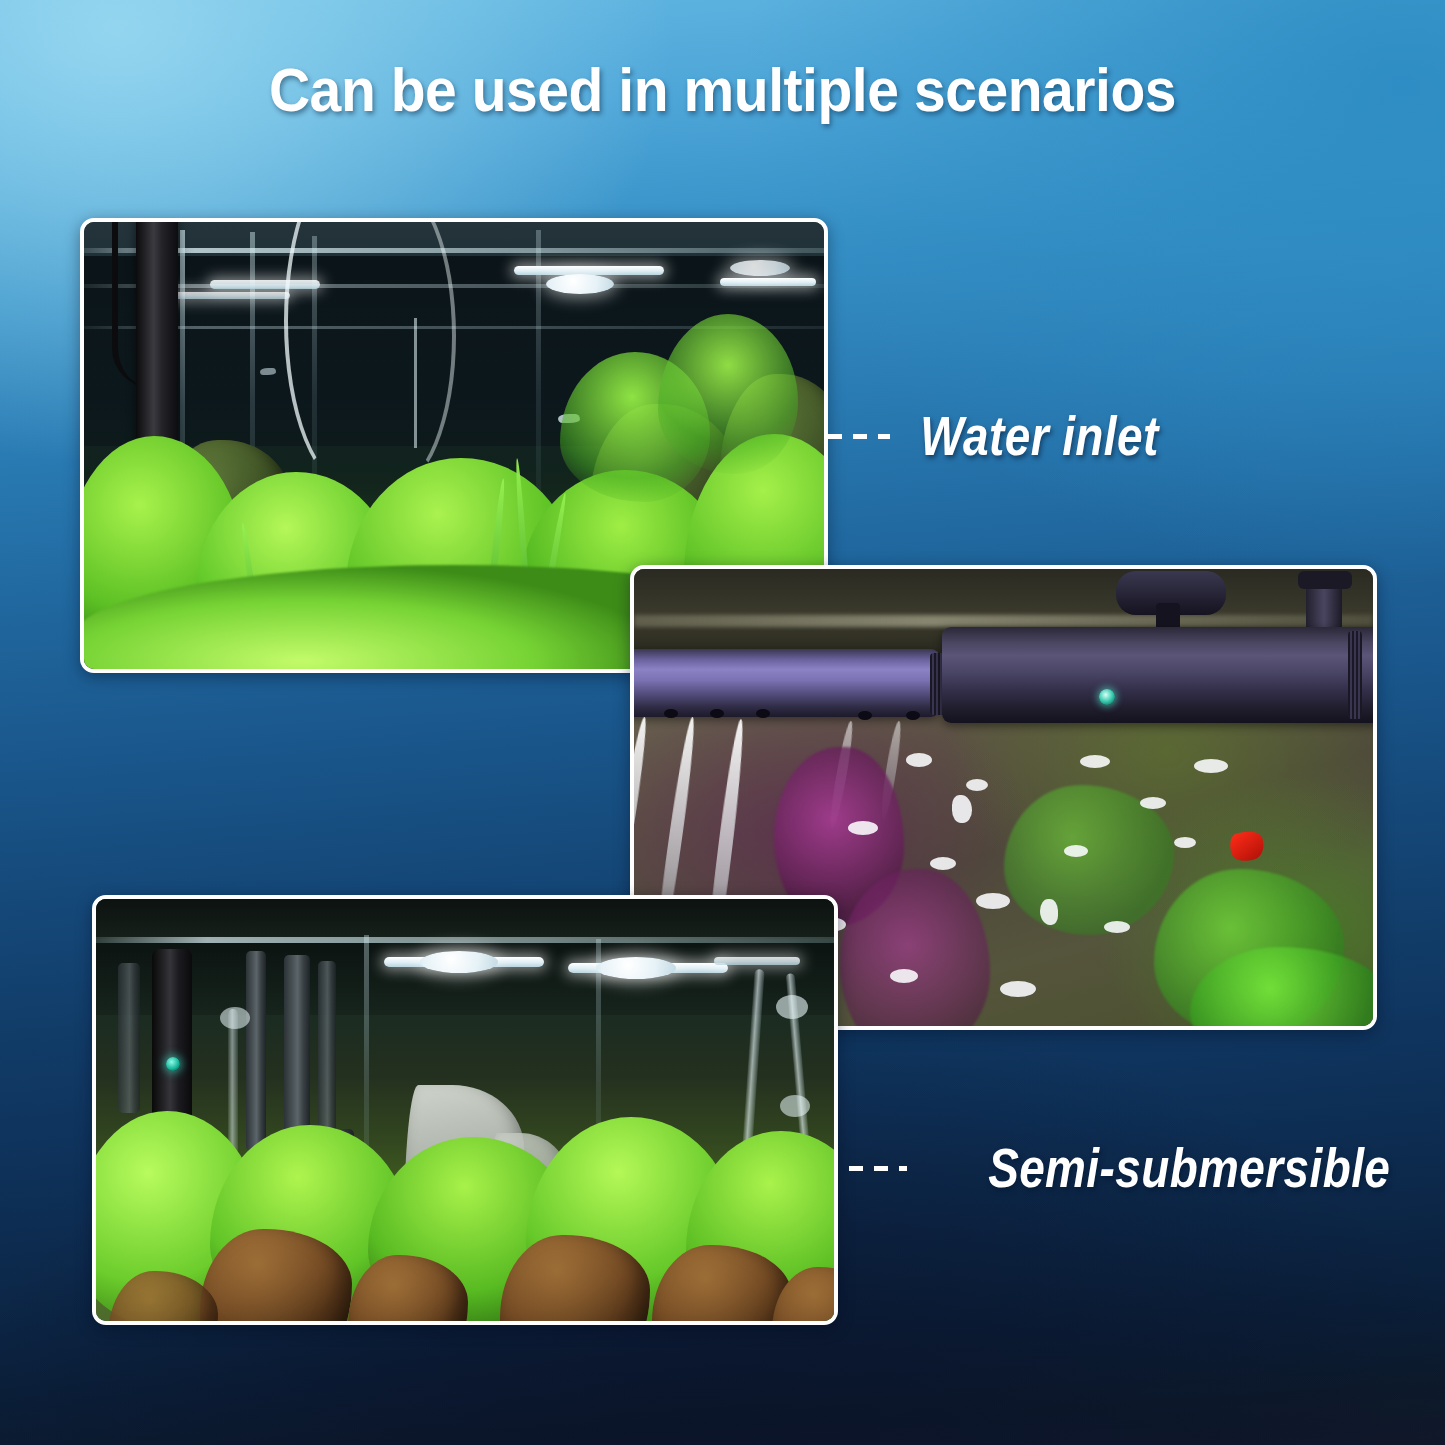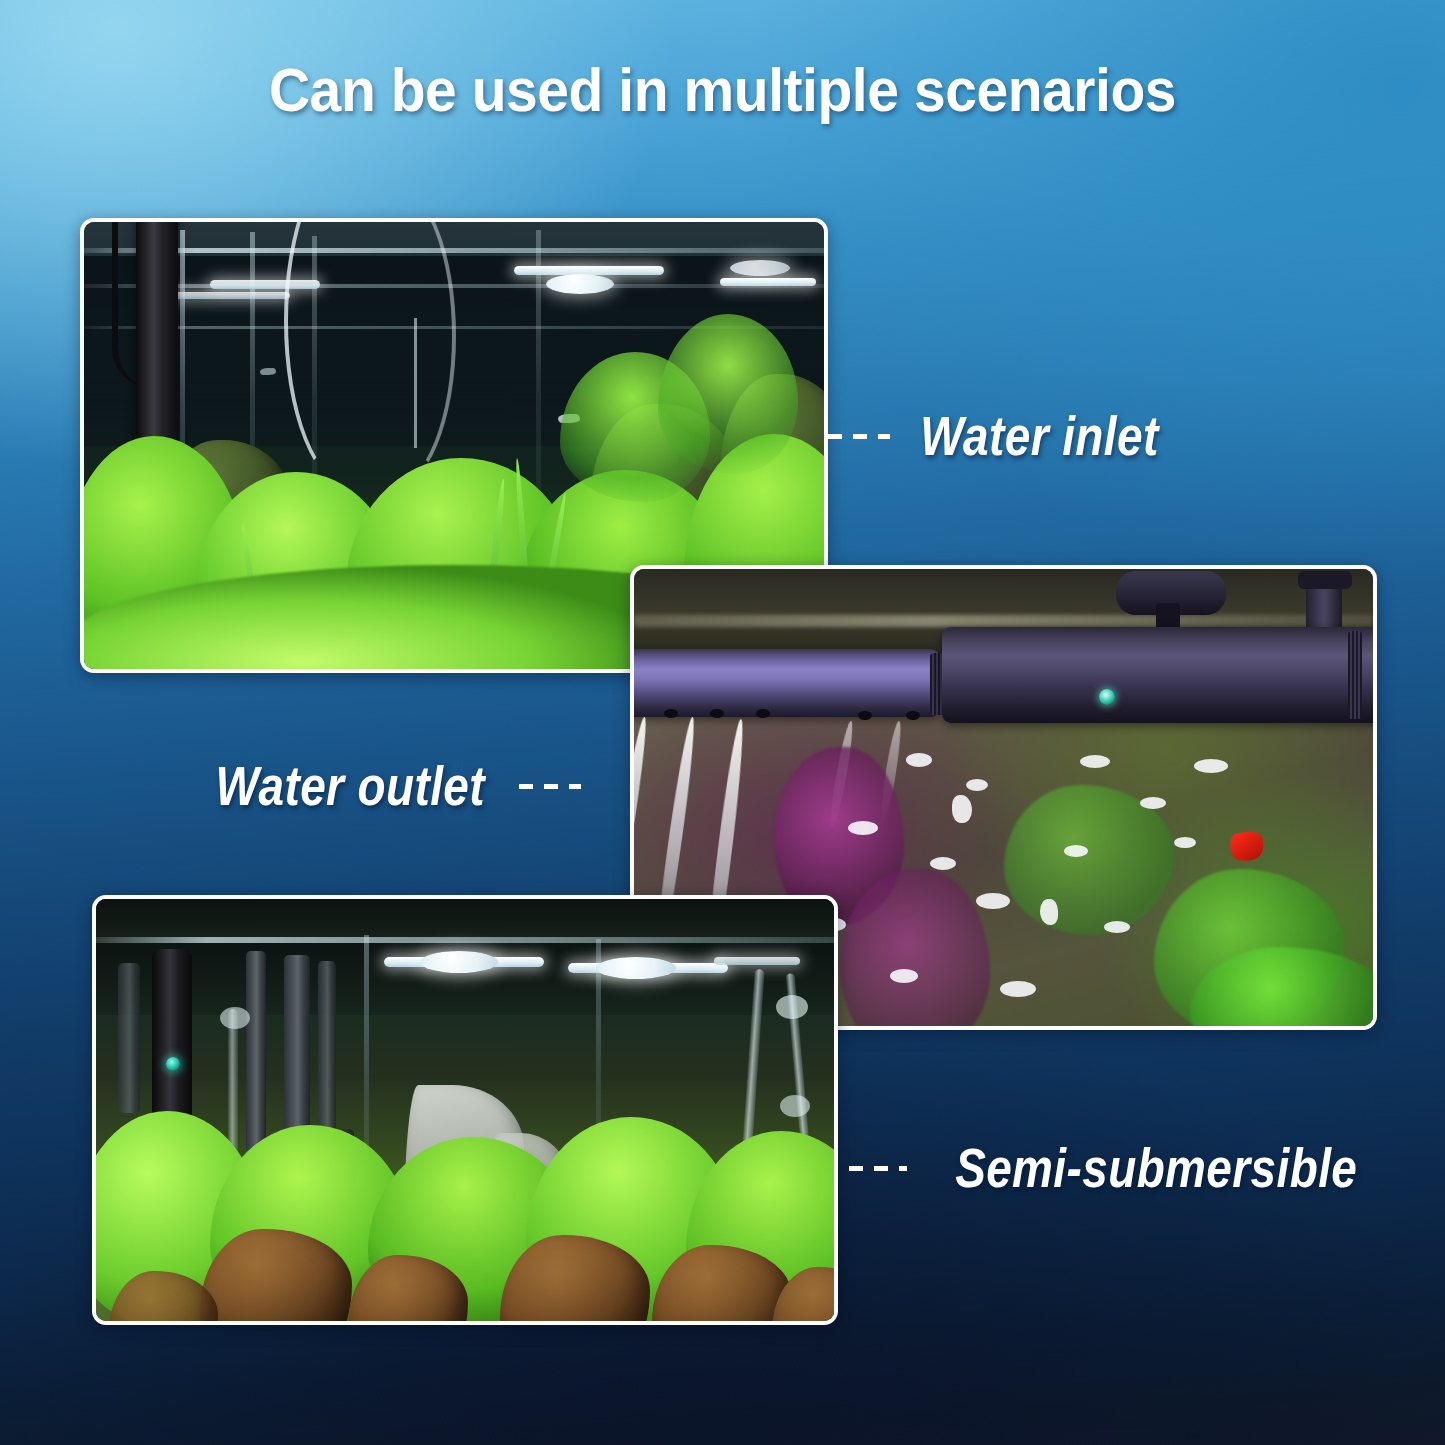--- a/index.html
+++ b/index.html
@@ -264,21 +264,21 @@
     background: repeating-linear-gradient(90deg,
       #ffffff 0 14px, rgba(255,255,255,0) 14px 25px);
     flex: none;
   }
   #callout-inlet { left: 828px; top: 408px; justify-content: flex-end; }
   #callout-inlet .dash { width: 62px; margin-right: 4px; }
 
   #callout-outlet { left: 186px; top: 758px; }
   #callout-outlet .dash { width: 62px; margin-left: 4px; }
 
-  #callout-semi { left: 849px; top: 1140px; }
+  #callout-semi { left: 849px; top: 1140px; gap: 33px; }
   #callout-semi .dash { width: 58px; margin-right: 4px; }
 </style>
 </head>
 <body>
 
 <div id="stage">
 
   <div class="title">Can be used in multiple scenarios</div>
 
   <div class="photo" id="photo1">
@@ -449,23 +449,19 @@
       <div class="layer lava-rock" style="left:676px;top:368px;width:110px;height:110px;"></div>
       <div class="layer lava-rock" style="left:12px;top:372px;width:110px;height:110px;opacity:.9;"></div>
     </div>
   </div>
 
   <div class="callout" id="callout-inlet">
     <span class="dash"></span>
     <span class="lbl">Water inlet</span>
   </div>
 
-  <div class="callout" id="callout-outlet">
-    <span class="lbl">Water outlet</span>
-    <span class="dash"></span>
-  </div>
 
   <div class="callout" id="callout-semi">
     <span class="dash"></span>
     <span class="lbl">Semi-submersible</span>
   </div>
 
 </div>
 
 </body></html>

